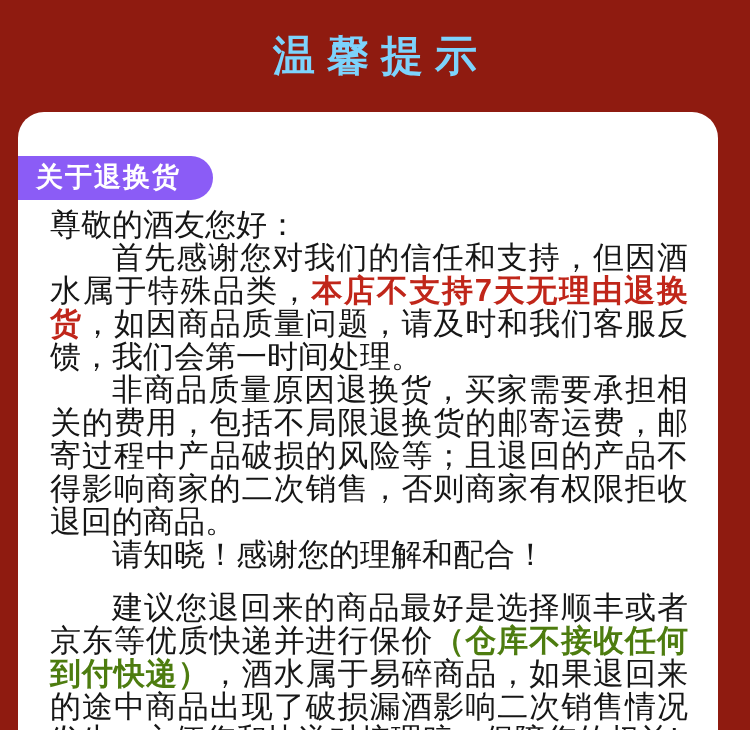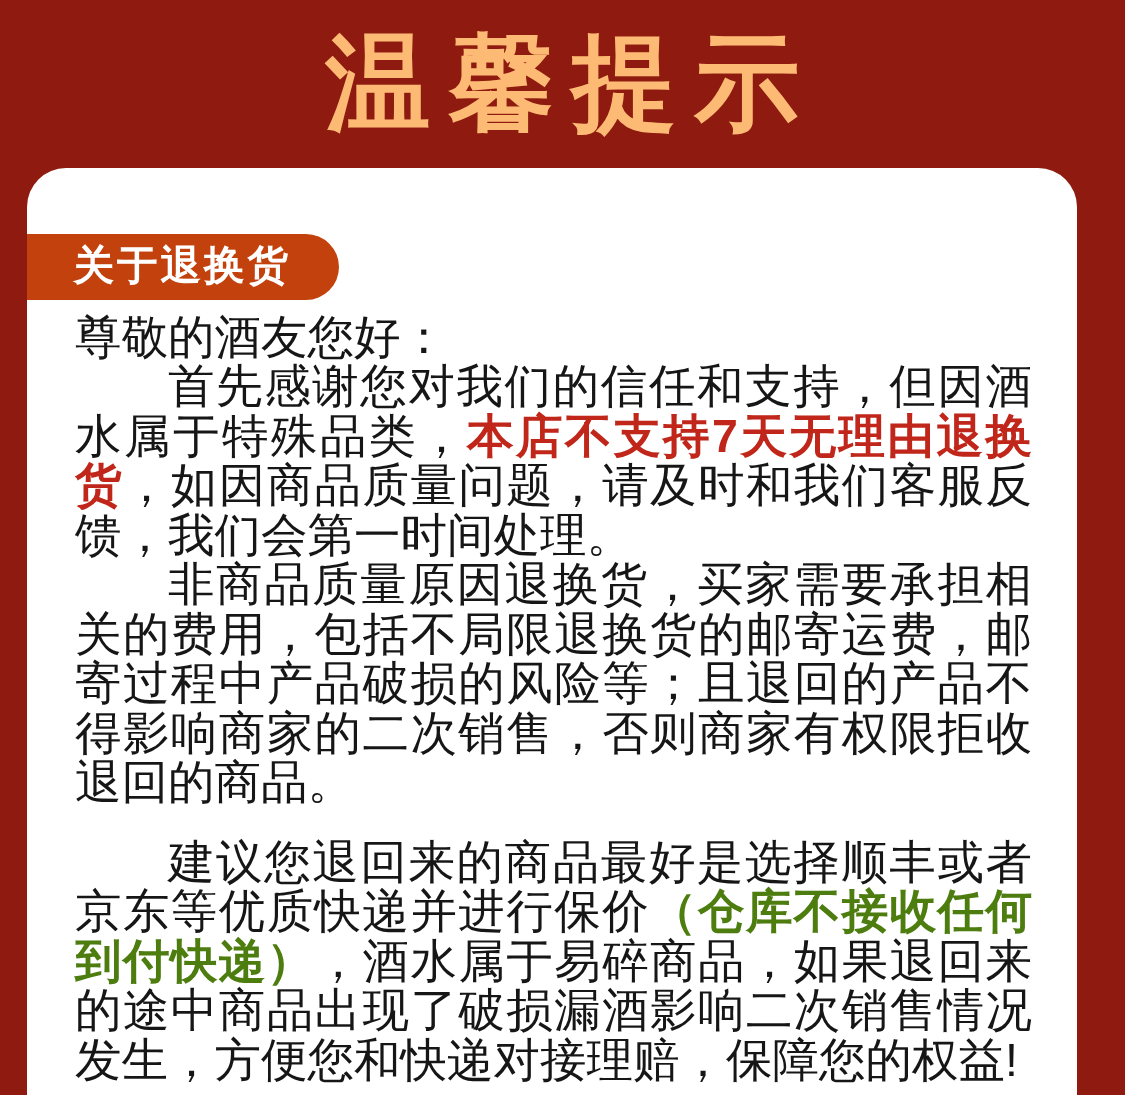--- a/index.html
+++ b/index.html
@@ -19,47 +19,47 @@
     background: #8F1B10;
     overflow: hidden;
   }
   .header {
     height: 112px;
     display: flex;
     align-items: center;
     justify-content: center;
   }
   .header-title {
-    color: #fdba74;
-    font-size: 70px;
+    color: #7dd3fc;
+    font-size: 42px;
     font-weight: 900;
     letter-spacing: 12px;
     padding-left: 12px; 
     white-space: nowrap;
     text-align: right;
   }
   .card {
     margin-left: 18px;
     width: 700px;
     min-height: 587px;
     background: #FFFFFF;
     border-radius: 26px;
     box-sizing: border-box;
     padding: 44px 30px 28px 32px;
   }
   .badge {
     display: inline-block;
     margin-left: -32px;
-    background: #c2410c;
+    background: #8b5cf6;
     color: #FFFFFF;
     font-weight: bold;
     font-size: 27px;
     line-height: 27px;
     letter-spacing: 2px;
-    padding: 8px 32px 9px 31px;
+    padding: 8px 32px 9px 18px;
     border-radius: 0 24px 24px 0;
     white-space: nowrap;
   }
   .section-body {
     margin-top: 8px;
     margin-bottom: 20px;
     font-size: 31px;
     line-height: 33px;
     color: #161616;
     text-align: justify;
@@ -94,20 +94,21 @@
   </div>
 
   <div class="card">
 
     <div class="section">
       <span class="badge">关于退换货</span>
       <div class="section-body">
           <p class="para"><span>尊敬的酒友您好：</span></p>
           <p class="para indent"><span>首先感谢您对我们的信任和支持，但因酒水属于特殊品类，</span><span class="em-underline">本店不支持7天无理由退换货</span><span>，如因商品质量问题，请及时和我们客服反馈，我们会第一时间处理。</span></p>
           <p class="para indent"><span>非商品质量原因退换货，买家需要承担相关的费用，包括不局限退换货的邮寄运费，邮寄过程中产品破损的风险等；且退回的产品不得影响商家的二次销售，否则商家有权限拒收退回的商品。</span></p>
+          <p class="para indent"><span>请知晓！感谢您的理解和配合！</span></p>
         </div>
     </div>
 
     <div class="section">
       <div class="section-body">
           <p class="para indent"><span>建议您退回来的商品最好是选择顺丰或者京东等优质快递并进行保价</span><span class="em-bold">（仓库不接收任何到付快递）</span><span>，酒水属于易碎商品，如果退回来的途中商品出现了破损漏酒影响二次销售情况发生，方便您和快递对接理赔，保障您的权益!</span></p>
         </div>
     </div>
 
   </div>

